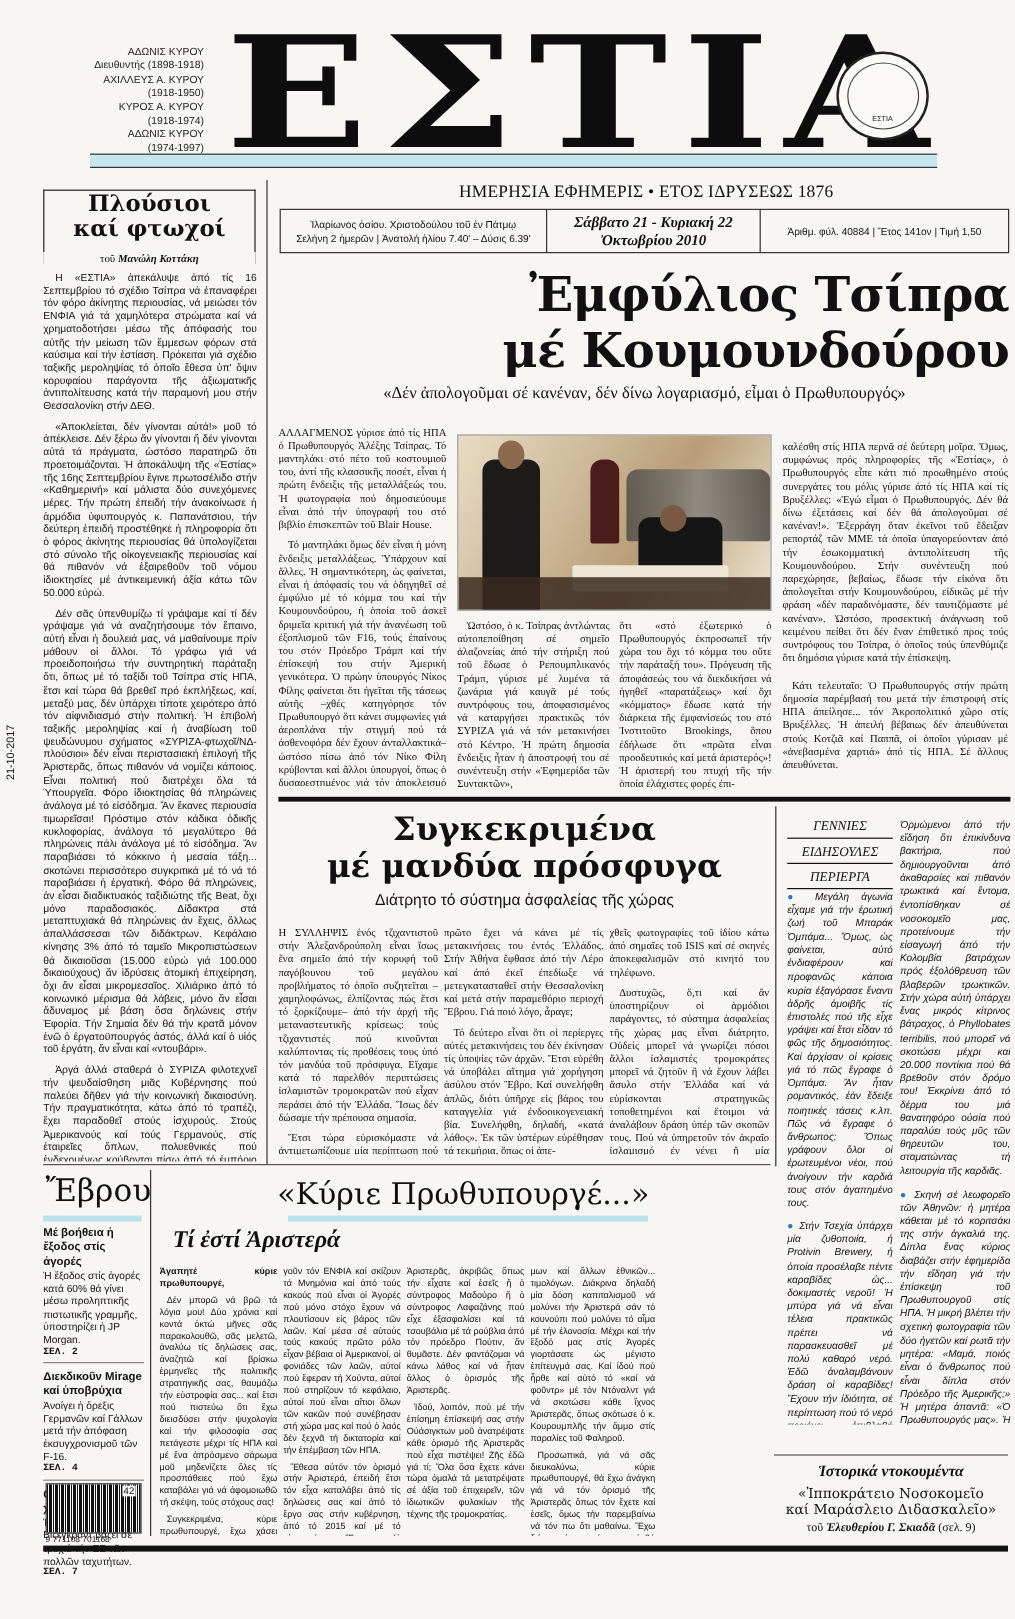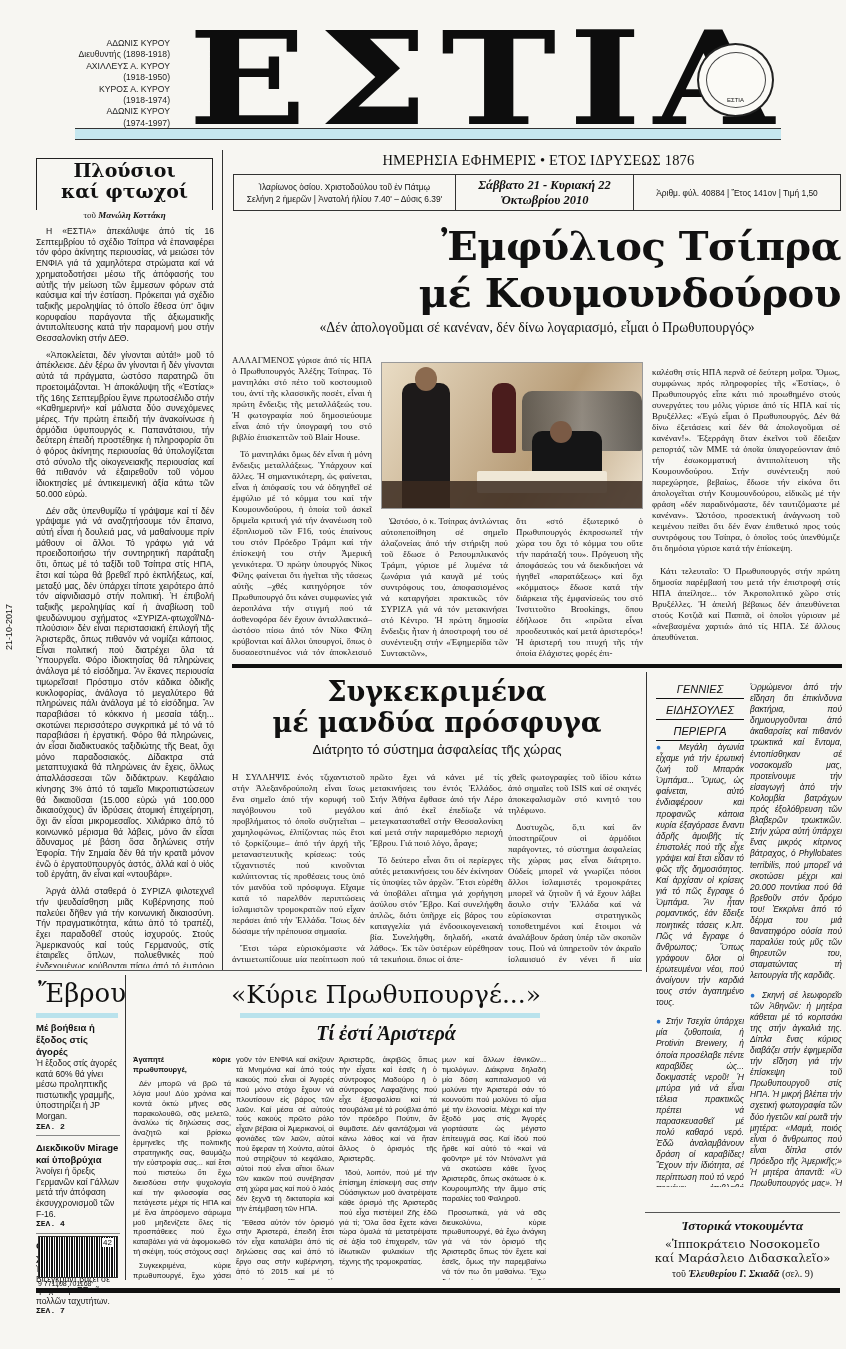--- a/index.html
+++ b/index.html
@@ -52,21 +52,21 @@
 
   
   #head2 { left: 232px; top: 676px; width: 410px; text-align:center; font-family:"DejaVu Serif",serif; font-weight:bold; font-size: 27px; line-height: 31px; }
   #deck2 { left: 232px; top: 742px; width: 410px; text-align:center; font-family:"Liberation Sans",sans-serif; font-size: 13px; }
   .col2 { top: 772px; width: 133px; font-family:"Liberation Serif",serif; font-size: 8.9px; line-height: 11px; height: 190px; overflow:hidden; }
   .col2 p { text-indent: 8px; }
   #s2c1 { left: 232px; } #s2c2 { left: 370px; } #s2c3 { left: 508px; }
   #colsep2 { left: 646px; top: 672px; width: 1px; height: 300px; background:#333; }
 
   
-  #gossip-head { left: 656px; top: 680px; width: 88px; font-family:Liberation Sans, sans-serif; font-style: italic; font-size: 11px; line-height: 18px; text-transform: uppercase; }
+  #gossip-head { left: 656px; top: 680px; width: 88px; font-family:Liberation Serif, serif; font-style: italic; font-size: 11px; line-height: 18px; text-transform: uppercase; }
   #gossip-head div { border-bottom: 1.5px solid #111; margin-bottom: 2px; text-align: center; }
   .goss { font-family:"Liberation Sans",sans-serif; font-style: italic; font-size: 8.4px; line-height: 11.1px; overflow:hidden; }
   #goss1 { left: 656px; top: 742px; width: 88px; height: 445px; }
   #goss2 { left: 750px; top: 682px; width: 92px; height: 505px; }
   .goss p { margin-bottom: 8px; }
   .bullet { color: #2a74c9; font-style: normal; }
 
   
   #rule-mid { left: 36px; top: 970px; width: 606px; height: 1px; background:#555; }
 
@@ -78,21 +78,21 @@
   .today-item .t { font-weight: bold; font-size: 9.5px; line-height: 12px; }
   .today-item .p { font-family:Liberation Mono, monospace; font-weight:bold; font-size: 8px; }
   #barcode { left: 38px; top: 1236px; width: 80px; height: 42px; border: 1px solid #333; background: repeating-linear-gradient(90deg, #111 0 1px, #fff 1px 2px, #111 2px 4px, #fff 4px 5px); }
   #barcode-num { left: 38px; top: 1280px; font-family:"Liberation Sans",sans-serif; font-size: 7px; }
   #barcode-issue { left: 102px; top: 1238px; font-family:"Liberation Sans",sans-serif; font-size: 8px; background:#fff; padding:0 1px; }
   #colsep3 { left: 125px; top: 975px; width: 1px; height: 305px; background:#333; }
 
   
   #letter-title { left: 130px; top: 980px; width: 512px; text-align:center; font-family:"DejaVu Serif",serif; font-size: 25px; }
   #letter-band { left: 240px; top: 1013px; width: 300px; height: 5px; background:#b9e2ec; }
-  #letter-sub { left: 130px; top: 1022px; width: 512px; text-align:center; font-family:"Liberation Serif",serif; font-style: italic; font-weight:bold; font-size: 20px; }
+  #letter-sub { left: 144px; top: 1022px; width: 512px; text-align:left; font-family:"Liberation Serif",serif; font-style: italic; font-weight:bold; font-size: 20px; }
   .lcol { top: 1055px; width: 98px; font-family:"Liberation Sans",sans-serif; font-size: 7.5px; line-height: 9.9px; height: 225px; overflow:hidden; }
   .lcol p { text-indent: 6px; margin-bottom: 4px; }
   #lc1 { left: 133px; } #lc2 { left: 236px; } #lc3 { left: 339px; } #lc4 { left: 442px; width: 104px; }
 
   
   #arch-rule { left: 645px; top: 1212px; width: 195px; height: 1px; background:#555; }
   #arch { left: 645px; top: 1218px; width: 195px; text-align:center; }
   #arch-kicker { font-family:"Liberation Serif",serif; font-style:italic; font-weight:bold; font-size: 13px; margin-bottom: 3px; }
   #arch-title { font-family:"DejaVu Serif",serif; font-size: 11.5px; line-height: 14px; }
   #arch-by { font-family:"Liberation Serif",serif; font-size: 10px; margin-top: 3px; }

